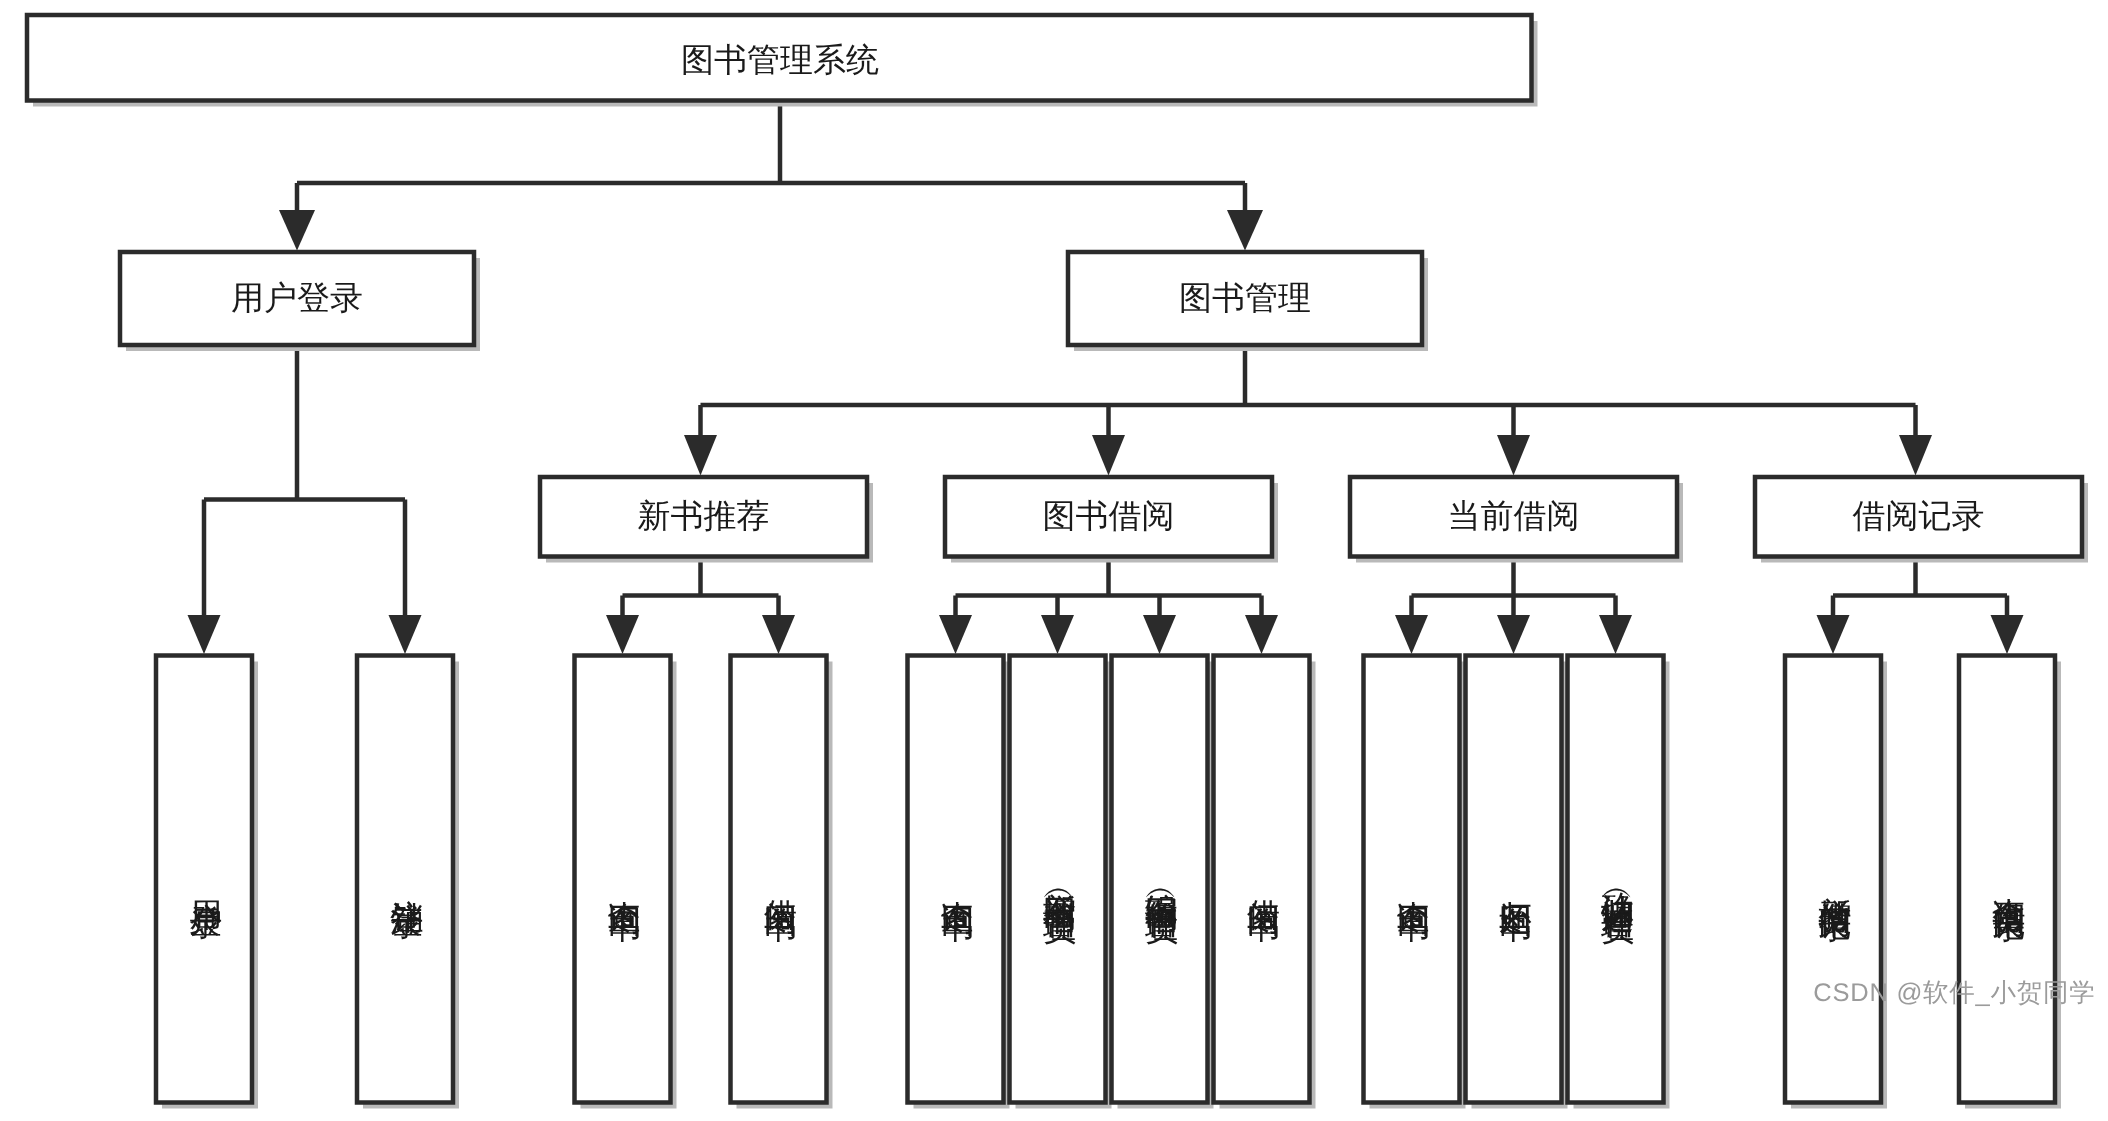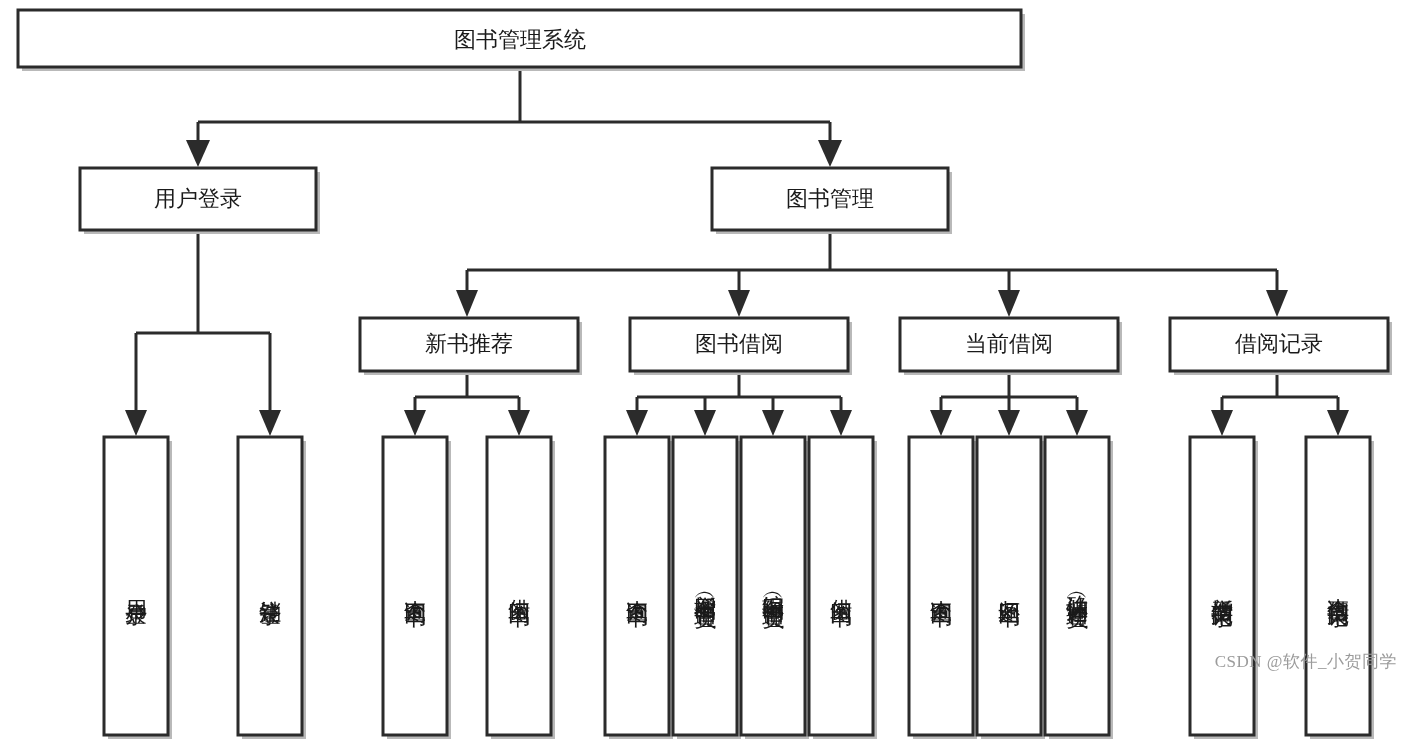--- a/index.html
+++ b/index.html
@@ -64,21 +64,21 @@
     line-height: 1.12;
     color: #1a1a1a;
     letter-spacing: 2px;
     white-space: nowrap;
     pointer-events: none;
   }
   .watermark {
     position: absolute;
     right: 8px;
     bottom: 4px;
-    font-family: Liberation Serif, serif;
+    font-family: Liberation Sans, sans-serif;
     font-size: 17px;
     color: #9b9b9b;
     letter-spacing: 0.5px;
     white-space: nowrap;
     text-align: center;
   }
 </style>
 </head>
 <body>
 

